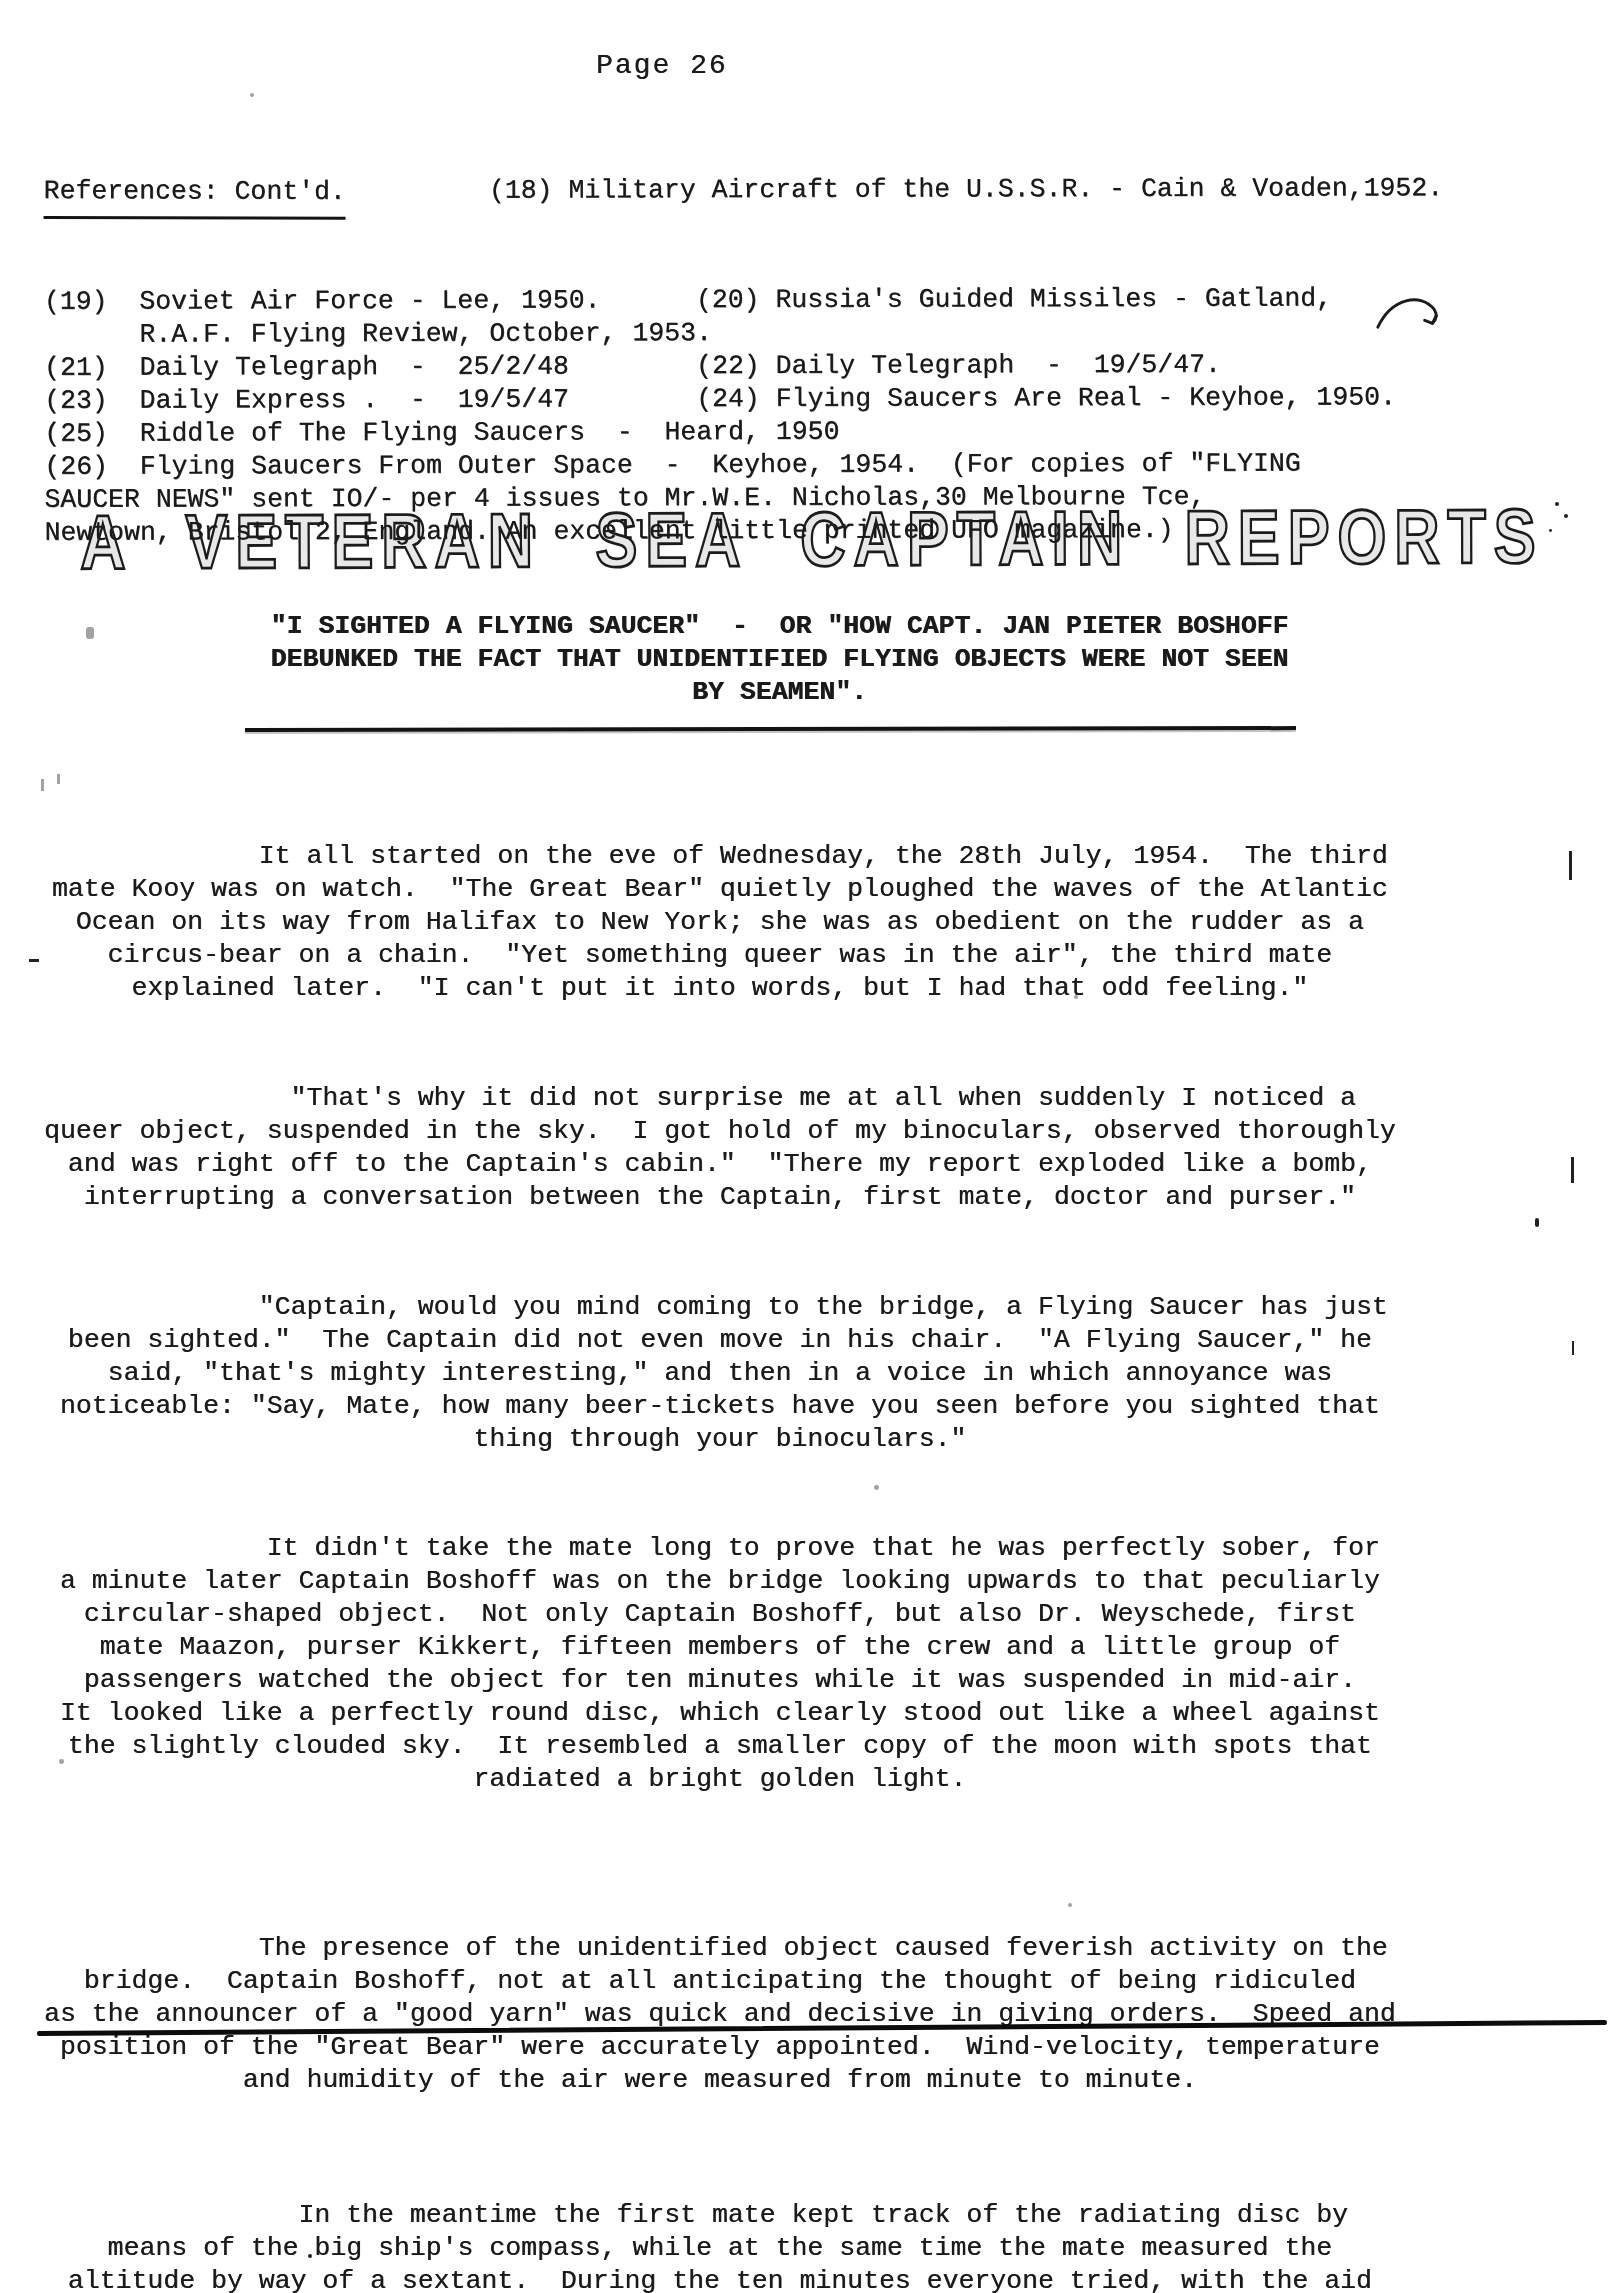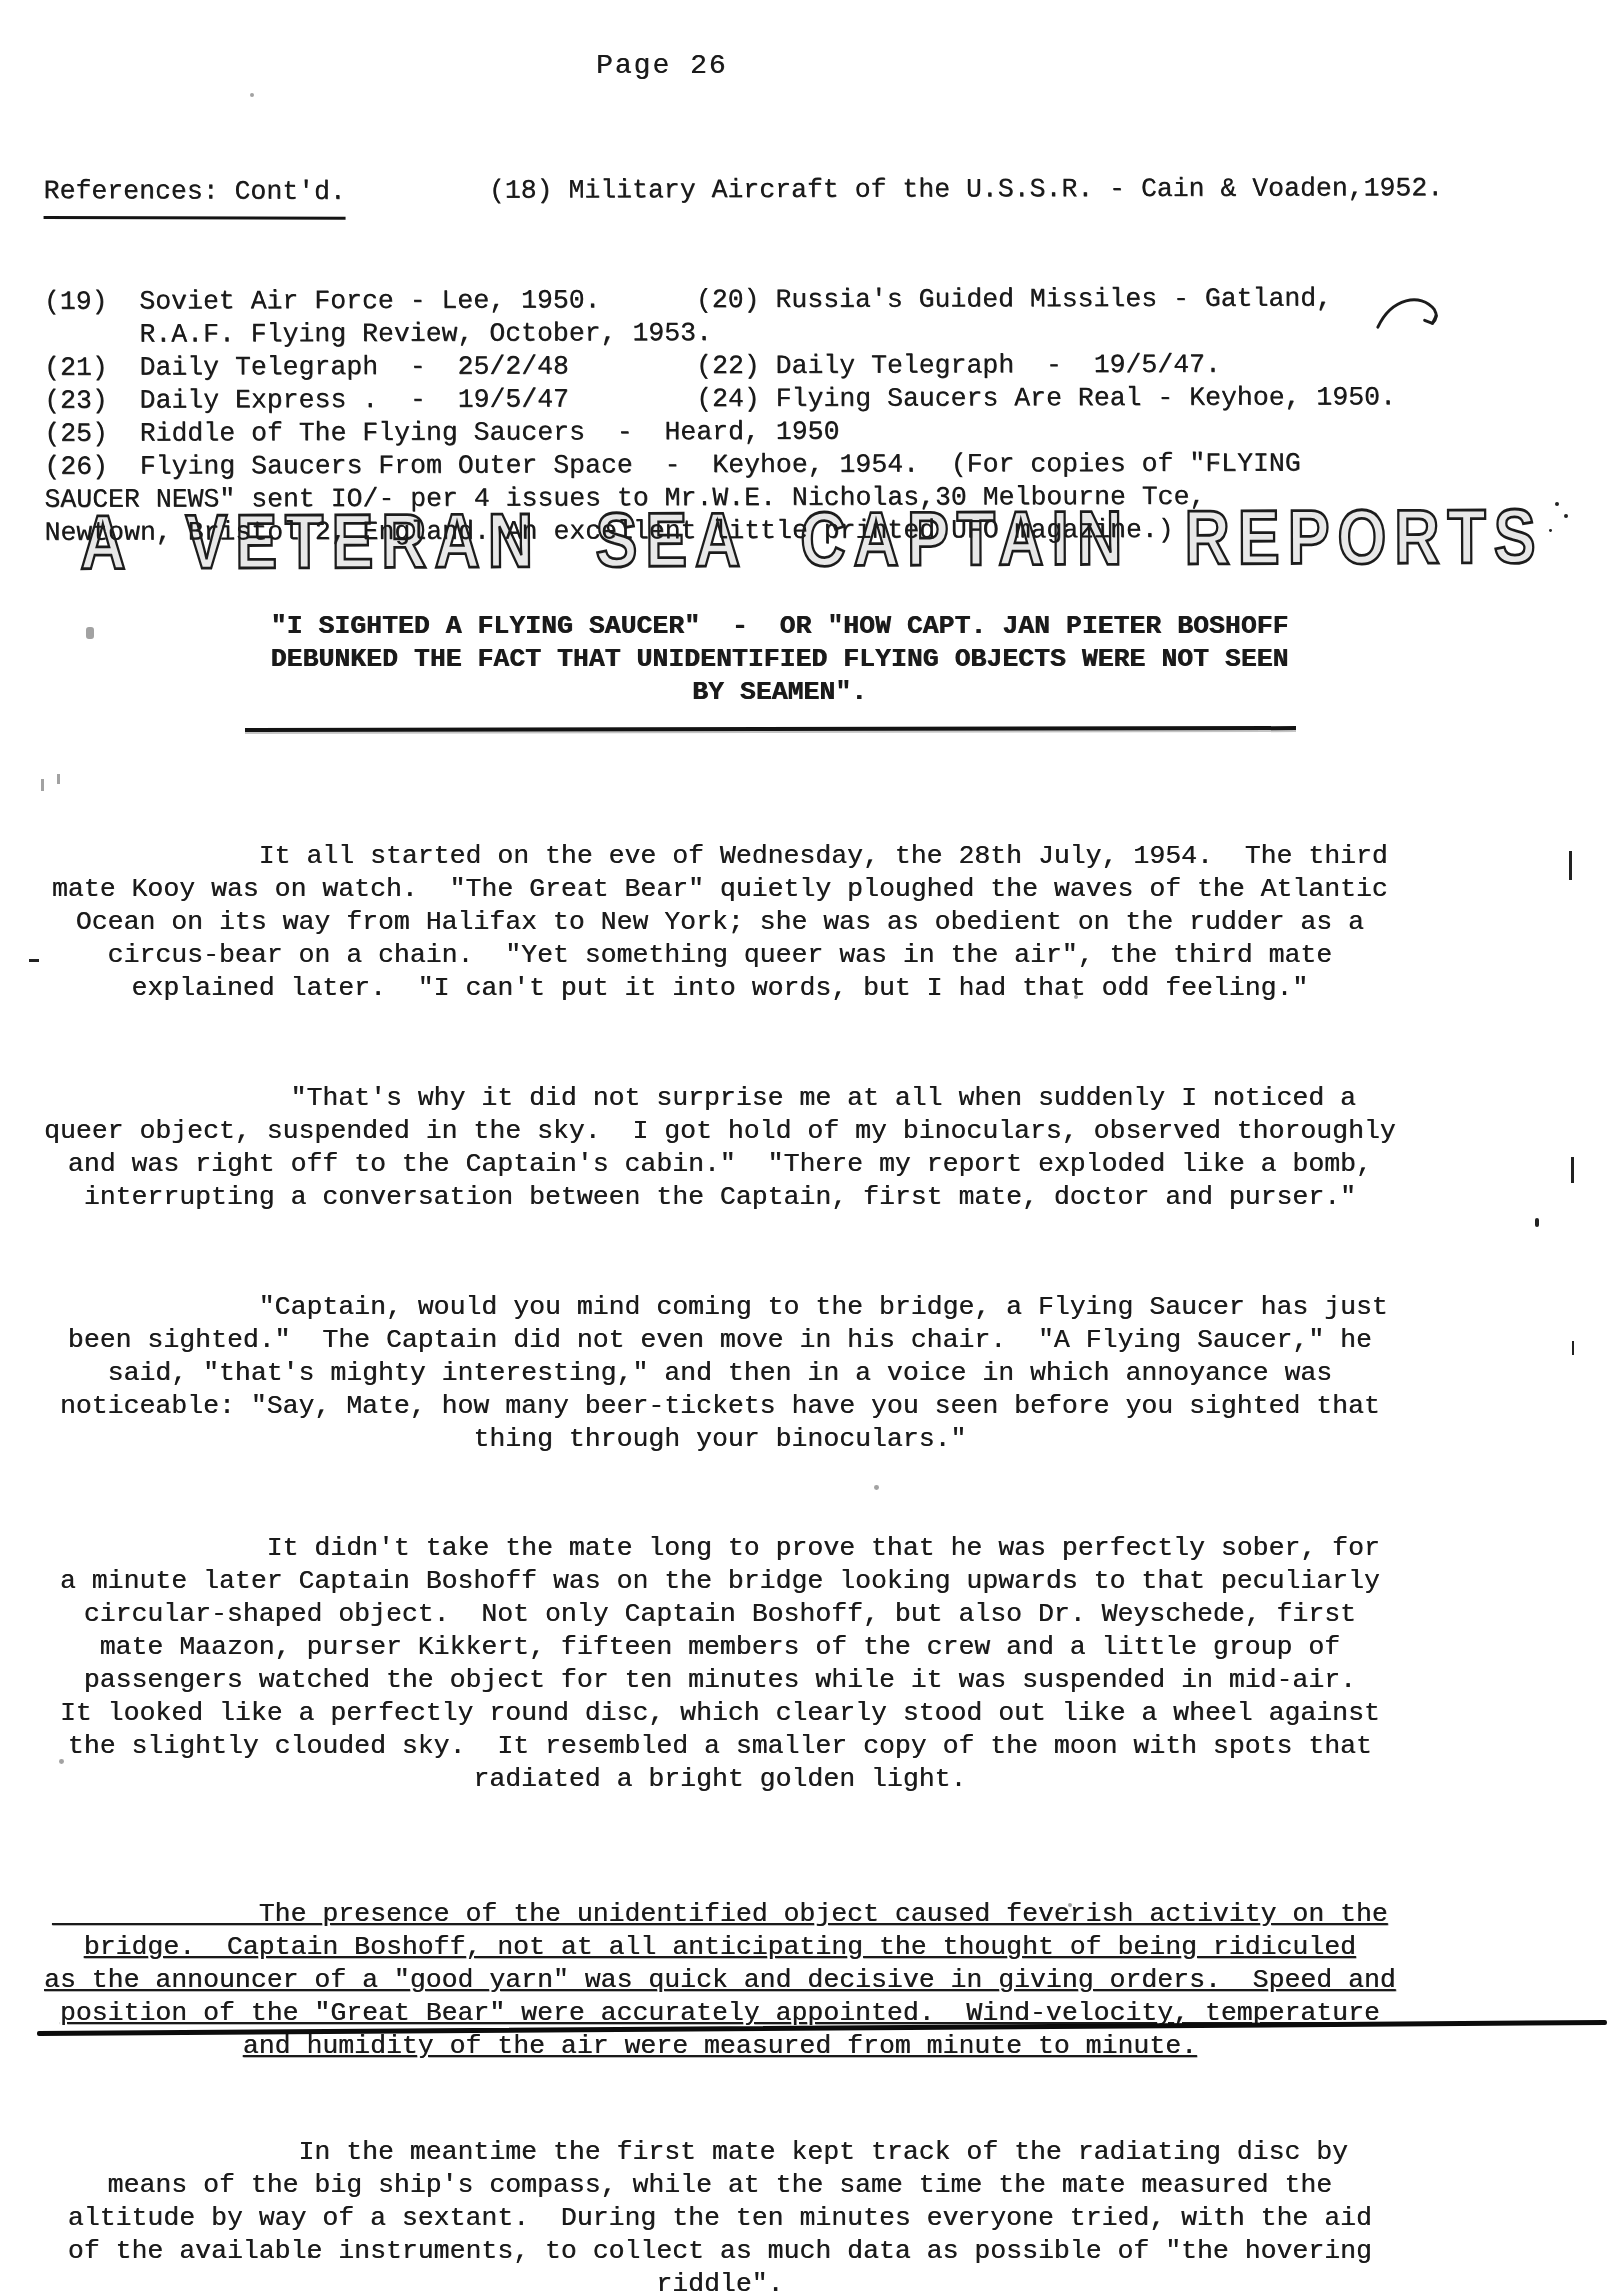--- a/index.html
+++ b/index.html
@@ -53,22 +53,22 @@
   }
   .subtitle-rule{
     position:absolute;
     top:727px;left:245px;width:1051px;height:3.9px;
     background:#131313;
     transform:rotate(-0.1deg);
     box-shadow:0 2px 0 rgba(20,20,20,0.25);
   }
   .story{top:774px;left:44px;}
   .para{margin:0 0 10.8px 0;text-align:center;}
-  .para:nth-child(4){margin-bottom:36px;}
-  .para:nth-child(5){margin-bottom:7px;text-decoration:underline;}
+  .para:nth-child(4){margin-bottom:70px;}
+  .para:nth-child(5){margin-bottom:36px;}
   .bottom-rule{
     position:absolute;
     top:2031px;left:37px;width:1570px;height:4.9px;
     background:#0c0c0c;
     transform:rotate(-0.4deg);
     transform-origin:left center;
     border-radius:2px;
   }
   
   .mark{position:absolute;background:#222;}

